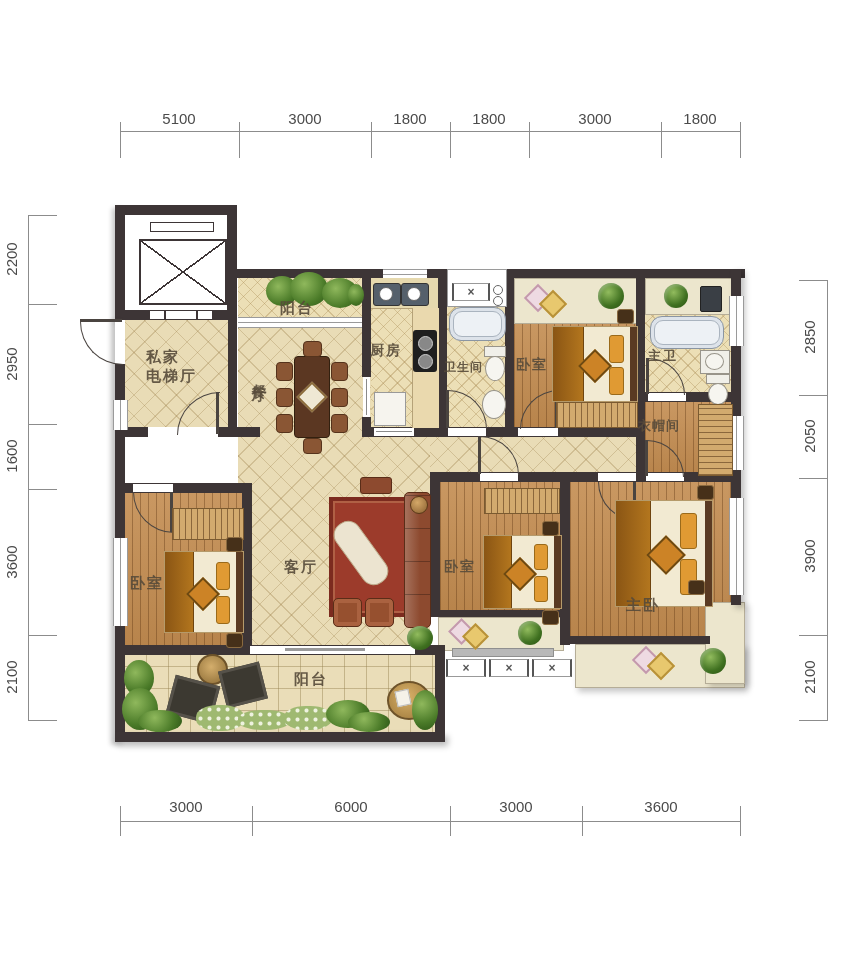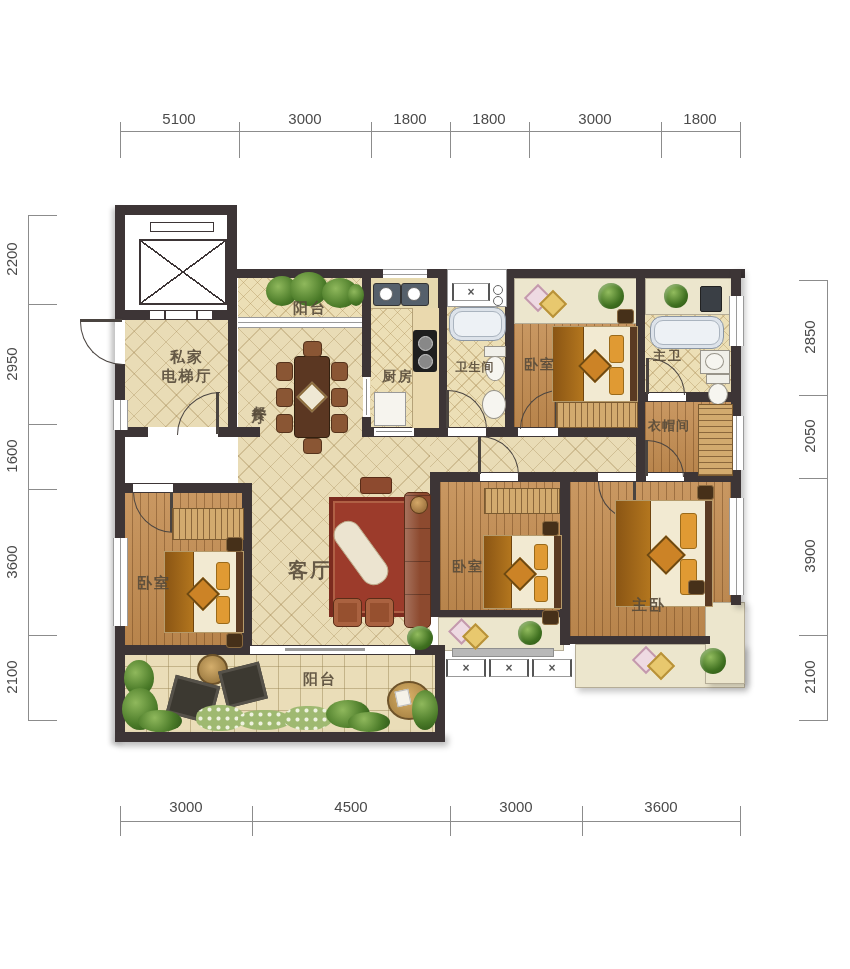--- a/index.html
+++ b/index.html
@@ -7,21 +7,21 @@
   .a{position:absolute;}
   .wall{position:absolute;background:#3d3536;}
   .open{position:absolute;background:#ffffff;}
   .win-h{position:absolute;background:linear-gradient(to bottom,#fff 0 44%,#9a9a9a 44% 56%,#fff 56%);border-top:1px solid #9a9a9a;border-bottom:1px solid #9a9a9a;}
   .win-v{position:absolute;background:linear-gradient(to right,#fff 0 44%,#9a9a9a 44% 56%,#fff 56%);border-left:1px solid #9a9a9a;border-right:1px solid #9a9a9a;}
   .tile{position:absolute;background-color:#e9dcb6;background-image:repeating-linear-gradient(45deg,rgba(153,124,70,.30) 0 1px,transparent 1px 15px),repeating-linear-gradient(-45deg,rgba(153,124,70,.30) 0 1px,transparent 1px 15px);}
   .tile2{position:absolute;background-color:#ecdfb6;background-image:repeating-linear-gradient(45deg,rgba(170,140,85,.38) 0 1px,transparent 1px 10px),repeating-linear-gradient(-45deg,rgba(170,140,85,.38) 0 1px,transparent 1px 10px);}
   .wood{position:absolute;background-color:#c38c50;background-image:repeating-linear-gradient(90deg,rgba(96,56,20,.40) 0 1px,transparent 1px 8px),linear-gradient(180deg,rgba(255,255,255,.10),rgba(0,0,0,.06));}
   .balcf{position:absolute;background-color:#eaddb8;background-image:repeating-linear-gradient(0deg,rgba(150,130,80,.45) 0 1px,transparent 1px 22px),repeating-linear-gradient(90deg,rgba(150,130,80,.45) 0 1px,transparent 1px 22px);}
   .sill{position:absolute;background:#ece6cd;border:1px solid #b5ad97;}
-  .lbl{position:absolute;color:rgba(86,74,58,.9);font-weight:700;text-align:center;letter-spacing:2px;line-height:1.25;}
+  .lbl{position:absolute;color:rgba(86,74,58,.9);font-weight:700;text-align:left;letter-spacing:2px;line-height:1.25;}
   .dimt{position:absolute;color:#4b4b4b;font-size:15px;text-align:center;height:18px;line-height:18px;}
   .dimv{transform:rotate(-90deg);}
   .dline{position:absolute;background:#8c8c8c;}
   .arc{position:absolute;border:0 solid #4a4440;background:transparent;}
   .arc-bl{border-left-width:1.5px;border-bottom-width:1.5px;border-bottom-left-radius:100%;}
   .arc-tl{border-top-width:1.5px;border-left-width:1.5px;border-top-left-radius:100%;}
   .arc-tr{border-top-width:1.5px;border-right-width:1.5px;border-top-right-radius:100%;}
   .leaf{position:absolute;background:#4a4440;}
   .bed{position:absolute;background:#f2ead2;border:1px solid #b59a6a;}
   .blk{position:absolute;left:0;top:0;height:100%;background:linear-gradient(90deg,#8a5514,#b3761e);border-right:1px solid #6e440f;}
@@ -277,27 +277,27 @@
   <div class="acs" style="left:446px;top:659px;width:36px;height:16px;line-height:16px;">×</div>
   <div class="acs" style="left:489px;top:659px;width:36px;height:16px;line-height:16px;">×</div>
   <div class="acs" style="left:532px;top:659px;width:36px;height:16px;line-height:16px;">×</div>
 
   <div class="lbl" style="left:146px;top:348px;width:82px;font-size:15px;">
     <div>私家</div>
     <div>电梯厅</div>
   </div>
   <div class="lbl" style="left:280px;top:299px;width:60px;font-size:15px;">阳台</div>
   <div class="lbl" style="left:248px;top:372px;width:20px;height:52px;font-size:15px;writing-mode:vertical-rl;letter-spacing:4px;">餐厅</div>
-  <div class="lbl" style="left:370px;top:368px;width:56px;font-size:14px;">厨房</div>
+  <div class="lbl" style="left:370px;top:342px;width:56px;font-size:14px;">厨房</div>
   <div class="lbl" style="left:444px;top:360px;width:62px;font-size:12px;letter-spacing:1px;">卫生间</div>
   <div class="lbl" style="left:516px;top:356px;width:48px;font-size:14px;">卧室</div>
   <div class="lbl" style="left:648px;top:348px;width:40px;font-size:13px;">主卫</div>
   <div class="lbl" style="left:638px;top:418px;width:62px;font-size:13px;letter-spacing:1px;">衣帽间</div>
   <div class="lbl" style="left:130px;top:574px;width:48px;font-size:15px;">卧室</div>
-  <div class="lbl" style="left:284px;top:558px;width:52px;font-size:20px;">客厅</div>
+  <div class="lbl" style="left:284px;top:558px;width:52px;font-size:15px;">客厅</div>
   <div class="lbl" style="left:444px;top:558px;width:48px;font-size:14px;">卧室</div>
   <div class="lbl" style="left:626px;top:596px;width:46px;font-size:15px;">主卧</div>
   <div class="lbl" style="left:294px;top:670px;width:52px;font-size:15px;">阳台</div>
 
   <div class="dline" style="left:120px;top:131px;width:620px;height:1px;"></div>
   <div class="dline" style="left:120px;top:122px;width:1px;height:36px;"></div>
   <div class="dline" style="left:239px;top:122px;width:1px;height:36px;"></div>
   <div class="dline" style="left:371px;top:122px;width:1px;height:36px;"></div>
   <div class="dline" style="left:450px;top:122px;width:1px;height:36px;"></div>
   <div class="dline" style="left:529px;top:122px;width:1px;height:36px;"></div>
@@ -310,21 +310,21 @@
   <div class="dimt" style="left:560px;top:110px;width:70px;">3000</div>
   <div class="dimt" style="left:665px;top:110px;width:70px;">1800</div>
 
   <div class="dline" style="left:120px;top:821px;width:620px;height:1px;"></div>
   <div class="dline" style="left:120px;top:806px;width:1px;height:30px;"></div>
   <div class="dline" style="left:252px;top:806px;width:1px;height:30px;"></div>
   <div class="dline" style="left:450px;top:806px;width:1px;height:30px;"></div>
   <div class="dline" style="left:582px;top:806px;width:1px;height:30px;"></div>
   <div class="dline" style="left:740px;top:806px;width:1px;height:30px;"></div>
   <div class="dimt" style="left:151px;top:798px;width:70px;">3000</div>
-  <div class="dimt" style="left:316px;top:798px;width:70px;">4500</div>
+  <div class="dimt" style="left:316px;top:798px;width:70px;">6000</div>
   <div class="dimt" style="left:481px;top:798px;width:70px;">3000</div>
   <div class="dimt" style="left:626px;top:798px;width:70px;">3600</div>
 
   <div class="dline" style="left:28px;top:215px;width:1px;height:505px;"></div>
   <div class="dline" style="left:28px;top:215px;width:29px;height:1px;"></div>
   <div class="dline" style="left:28px;top:304px;width:29px;height:1px;"></div>
   <div class="dline" style="left:28px;top:424px;width:29px;height:1px;"></div>
   <div class="dline" style="left:28px;top:489px;width:29px;height:1px;"></div>
   <div class="dline" style="left:28px;top:635px;width:29px;height:1px;"></div>
   <div class="dline" style="left:28px;top:720px;width:29px;height:1px;"></div>

